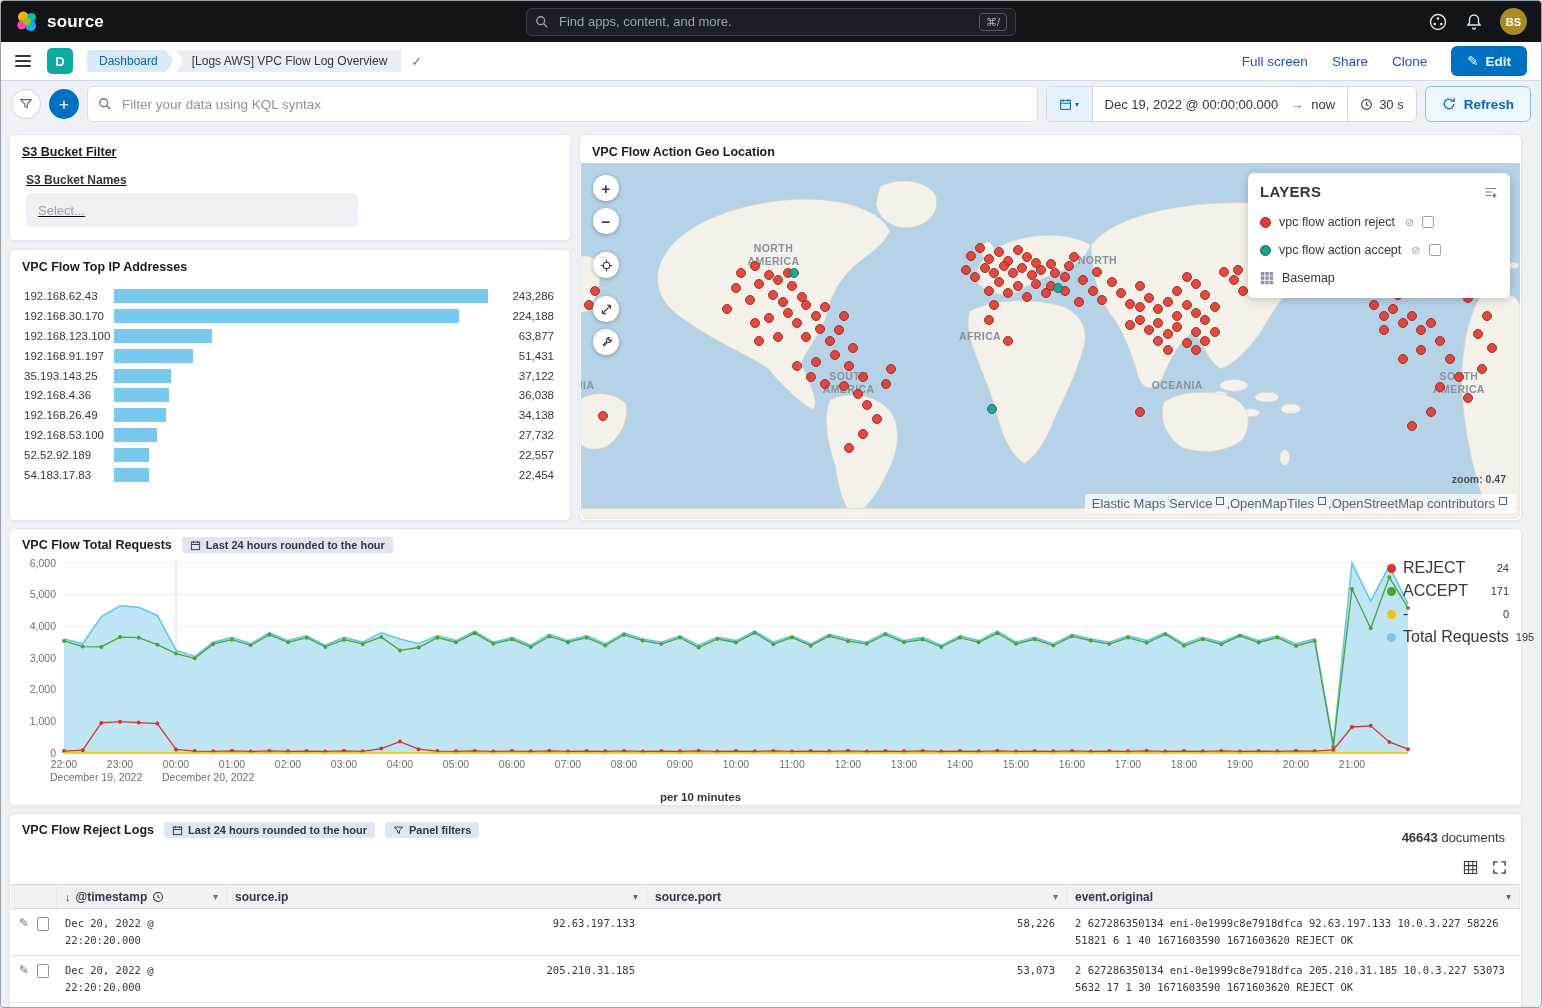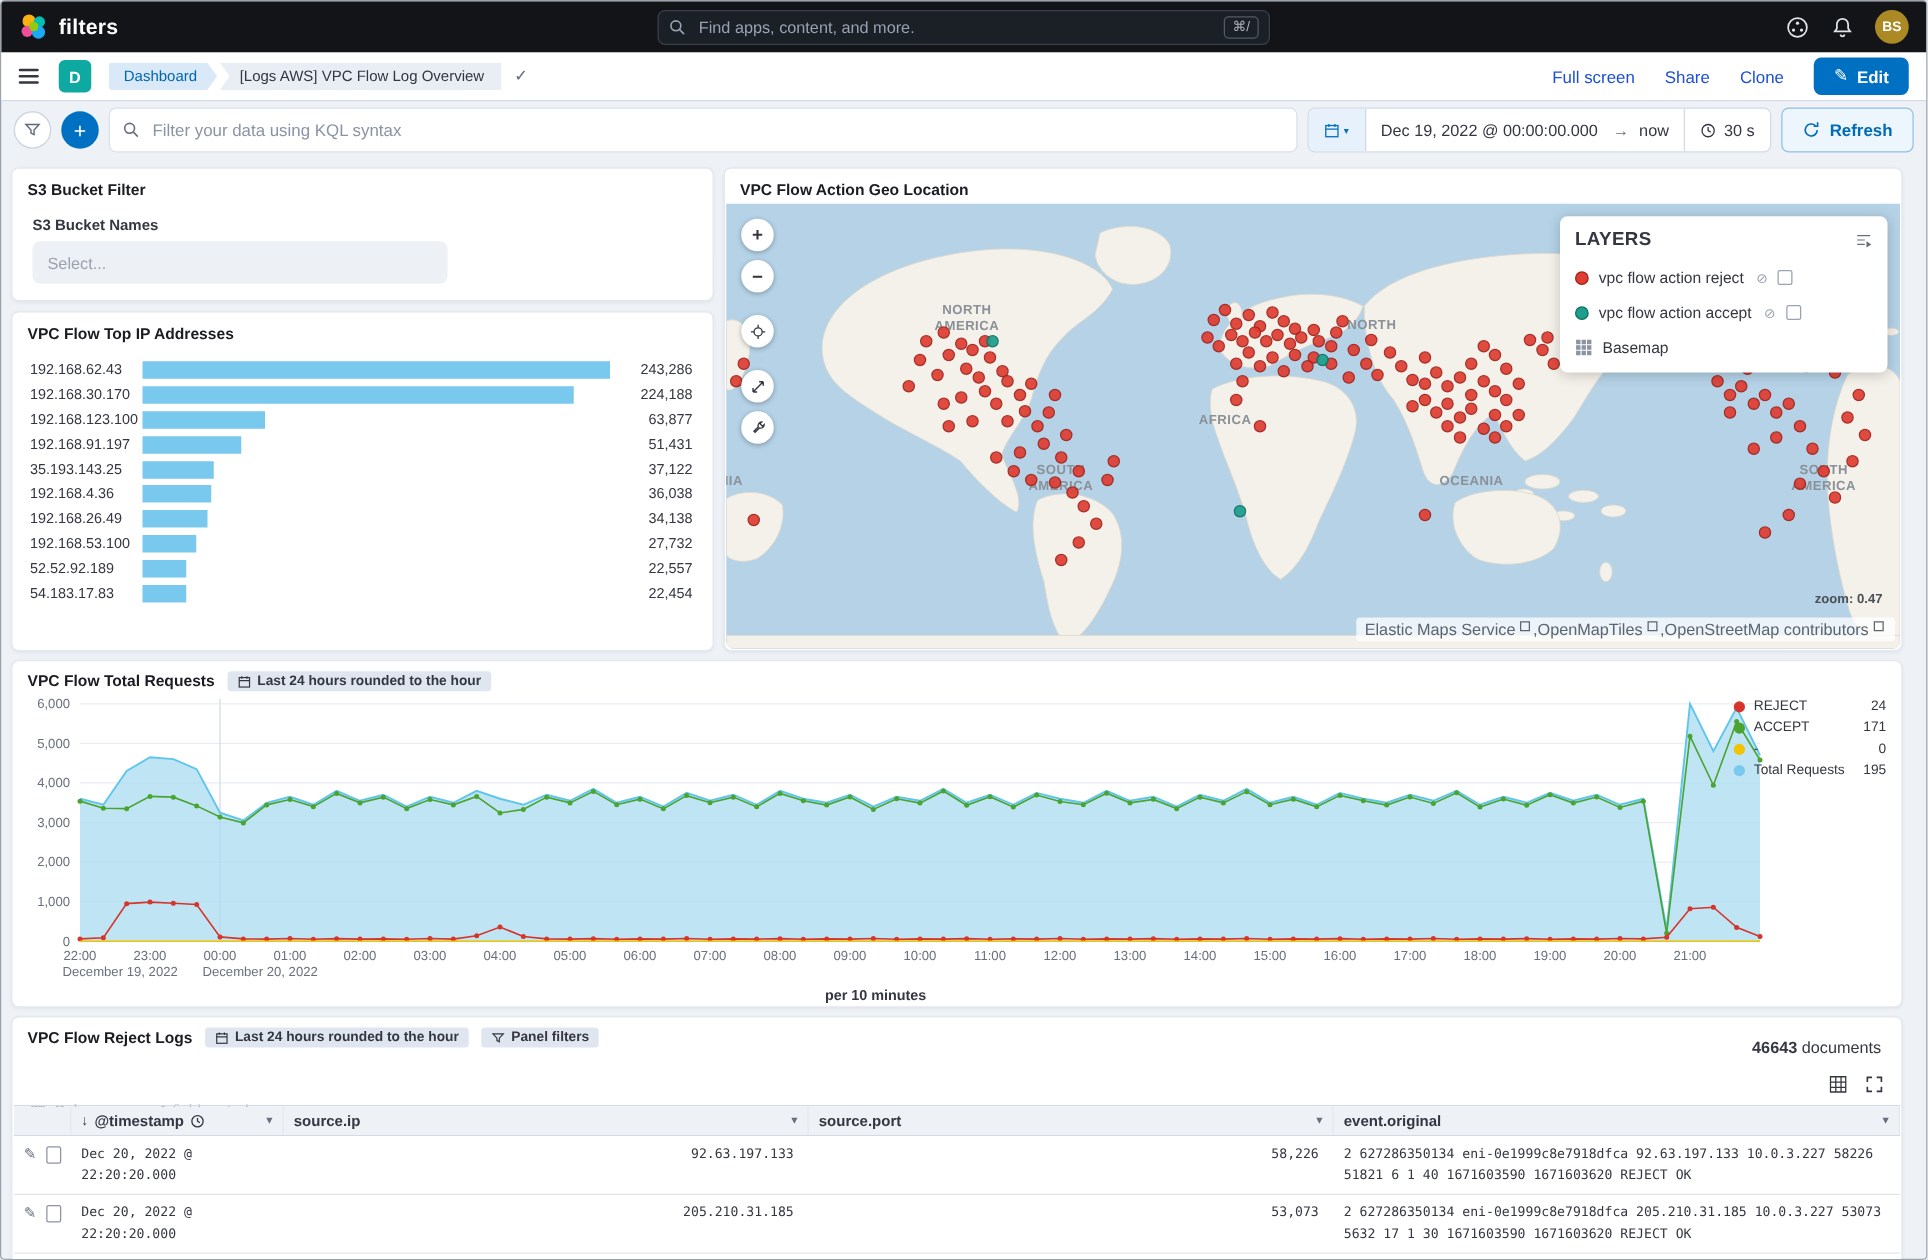--- a/index.html
+++ b/index.html
@@ -81,21 +81,21 @@
   .zoom-label{position:absolute;right:14px;bottom:34px;font-size:10.5px;font-weight:600;color:#4a5056;}
   .map-attr{position:absolute;right:4px;bottom:6px;font-size:13px;color:#5b6570;background:rgba(255,255,255,.75);padding:2px 7px;border-radius:3px;display:flex;align-items:center;}
   .extlink{display:inline-block;width:6px;height:6px;border:1px solid #5b6570;margin:0 2px 0 4px;position:relative;top:-3px;}
   
   .chart-wrap{position:absolute;left:8px;top:26px;right:8px;bottom:22px;}
   .ax{font-size:10.5px;fill:#69707d;font-family:"Liberation Sans",sans-serif;}
   .axsub{font-size:10.5px;fill:#69707d;font-family:"Liberation Sans",sans-serif;}
   .legend{position:absolute;right:12px;top:30px;width:122px;display:flex;flex-direction:column;gap:5px;}
   .lg-row{display:flex;align-items:center;gap:7px;cursor:pointer;}
   .lg-dot{width:9px;height:9px;border-radius:50%;flex:0 0 auto;}
-  .lg-label{font-size:11px;color:#343741;flex:1;white-space:nowrap;}
+  .lg-label{font-size:16px;color:#343741;flex:1;white-space:nowrap;}
   .lg-val{font-size:11px;color:#343741;}
   .xaxis-title{position:absolute;left:0;right:130px;bottom:2px;text-align:center;font-size:11.5px;font-weight:600;color:#343741;}
   
   .doc-count{position:absolute;right:16px;top:16px;font-size:13px;color:#343741;}
   .doc-count b{font-weight:700;}
   .grid-toolbar{position:absolute;left:8px;right:8px;top:40px;height:26px;display:flex;align-items:center;gap:18px;padding:0 6px;box-sizing:border-box;}
   .tb-btn{display:flex;align-items:center;gap:6px;font-size:12.5px;color:#343741;cursor:pointer;margin-top:44px;}
   .tb-btn svg{width:13px;height:13px;color:#343741;}
   .tb-right{margin-left:auto;display:flex;gap:14px;}
   .tb-right svg{width:15px;height:15px;color:#343741;cursor:pointer;}
@@ -121,21 +121,21 @@
 
   <div class="topbar">
     <div class="brand">
       <svg width="24" height="24" viewBox="0 0 32 32">
         <circle cx="11" cy="9" r="7" fill="#f9b110"></circle>
           <circle cx="22" cy="10" r="6" fill="#00bfb3"></circle>
         <circle cx="9" cy="20" r="6" fill="#f04e98"></circle>
           <circle cx="21" cy="21" r="7" fill="#1ba9f5"></circle>
         <circle cx="16" cy="15" r="5" fill="#93c90e"></circle>
       </svg>
-      <span class="brand-name">filters</span>
+      <span class="brand-name">source</span>
     </div>
     <div class="top-search">
       <svg width="14" height="14" viewBox="0 0 16 16">
           <circle cx="6.5" cy="6.5" r="4.5" fill="none" stroke="#98a2b3" stroke-width="1.5"></circle>
           <path d="M10 10l4 4" stroke="#98a2b3" stroke-width="1.5"></path>
         </svg>
       <input placeholder="Find apps, content, and more." style="">
       <span class="kbd">⌘/</span>
     </div>
     <div class="top-right">
@@ -210,21 +210,21 @@
     </div>
     <div class="refresh-btn">
       <svg width="14" height="14" viewBox="0 0 16 16">
           <path d="M13.5 8a5.5 5.5 0 1 1-1.7-4" fill="none" stroke="currentColor" stroke-width="1.5"></path>
           <path d="M13.8 1v3.6h-3.6" fill="none" stroke="currentColor" stroke-width="1.5"></path>
         </svg>
       <span>Refresh</span>
     </div>
   </div>
 
-  <div class="panel" style="left:8px;top:133px;width:562px;height:107px;">
+  <div class="panel" style="left:8px;top:133px;width:562px;height:107px;text-decoration:underline;">
     <div class="panel-title">S3 Bucket Filter</div>
     <div class="field-label">S3 Bucket Names</div>
     <div class="select-box">
       <span>Select...</span>
     </div>
   </div>
 
   <div class="panel" style="left:8px;top:248px;width:562px;height:272px;">
     <div class="panel-title">VPC Flow Top IP Addresses</div>
     <div class="ip-rows">

